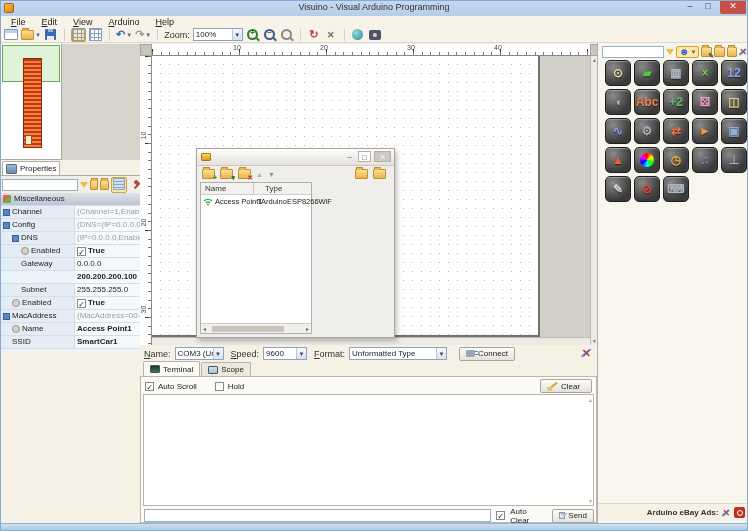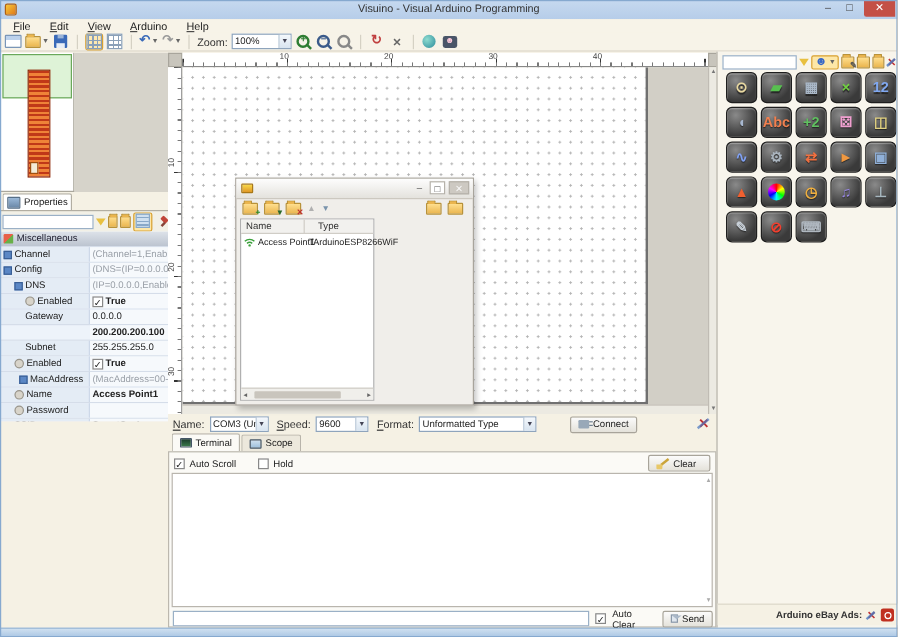--- a/index.html
+++ b/index.html
@@ -334,44 +334,35 @@
           <div class="pname" style="padding-left: 12px;">
             <span class="ic-bind"></span>
             <span class="pv">Enabled</span>
           </div>
           <div class="pval">
             <span class="cb">✓</span>
             <span class="pv b">True</span>
           </div>
         </div>
         <div class="prow">
-          <div class="pname" style="padding-left: 16px;">
+          <div class="pname" style="padding-left: 3px;">
             <span class="ic-box"></span>
             <span class="pv">MacAddress</span>
           </div>
           <div class="pval">
             <span class="pv gray">(MacAddress=00-00-0...</span>
           </div>
         </div>
         <div class="prow">
           <div class="pname" style="padding-left: 12px;">
             <span class="ic-bind"></span>
             <span class="pv">Name</span>
           </div>
           <div class="pval">
             <span class="pv b">Access Point1</span>
-          </div>
-        </div>
-        <div class="prow">
-          <div class="pname" style="padding-left: 12px;">
-            <span class="ic-bind"></span>
-            <span class="pv">Password</span>
-          </div>
-          <div class="pval">
-            <span class="pv"></span>
           </div>
         </div>
         <div class="prow">
           <div class="pname" style="padding-left: 12px;">
             <span class="pv">SSID</span>
           </div>
           <div class="pval">
             <span class="pv b">SmartCar1</span>
           </div>
         </div>
@@ -456,21 +447,21 @@
     <span class="lbl u" style="margin-left:3px">Speed:</span>
     <span class="combo" style="width:44px">
         <span class="cval">9600</span>
         <span class="carrow">▼</span>
       </span>
     <span class="lbl u" style="margin-left:3px">Format:</span>
     <span class="combo" style="width:98px">
         <span class="cval">Unformatted Type</span>
         <span class="carrow">▼</span>
       </span>
-    <span class="btn" style="margin-left:24px">
+    <span class="btn" style="margin-left:8px">
         <span class="plugico"></span>
         <span>Connect</span>
       </span>
     <span class="discon" style="margin-left:auto;margin-right:6px">✕</span>
   </div>
 
   <div id="tabsrow" class="abs">
     <span class="tab active">
         <span class="scr term"></span>
         <span>Terminal</span>

